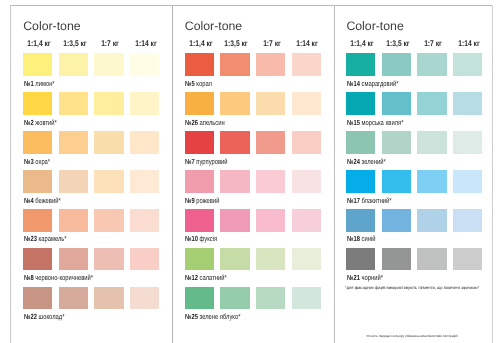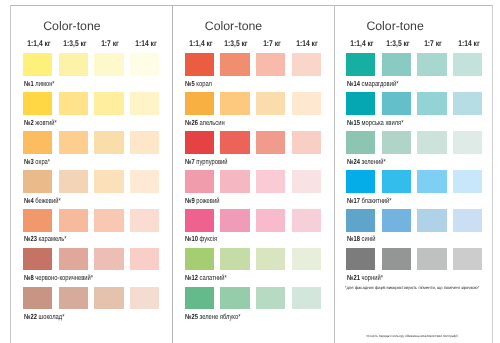--- a/index.html
+++ b/index.html
@@ -10,21 +10,21 @@
     -webkit-font-smoothing:antialiased;
     text-rendering:geometricPrecision;
   }
   #page{position:relative;width:500px;height:343px;background:#ffffff;overflow:hidden;}
   .vline{position:absolute;background:#b9bbbd;width:1px;}
   .hline{position:absolute;background:#c6c8ca;height:1px;}
   .panel{position:absolute;top:0;height:343px;}
   .title{
     position:absolute;left:0.2px;top:19.1px;
     font-size:12.3px;font-weight:400;color:#3c3e40;
-    white-space:nowrap;line-height:14px;margin-left:20px;
+    white-space:nowrap;line-height:14px;
   }
   .hdr{
     position:absolute;top:40px;font-size:8.2px;font-weight:700;color:#27292b;
     white-space:nowrap;line-height:8.2px;
   }
   .row{position:absolute;left:0;}
   .sw{position:absolute;top:0;}
   .lbl{
     position:absolute;left:0.9px;font-size:7.4px;color:#1b1d1f;
     white-space:nowrap;line-height:7.4px;

